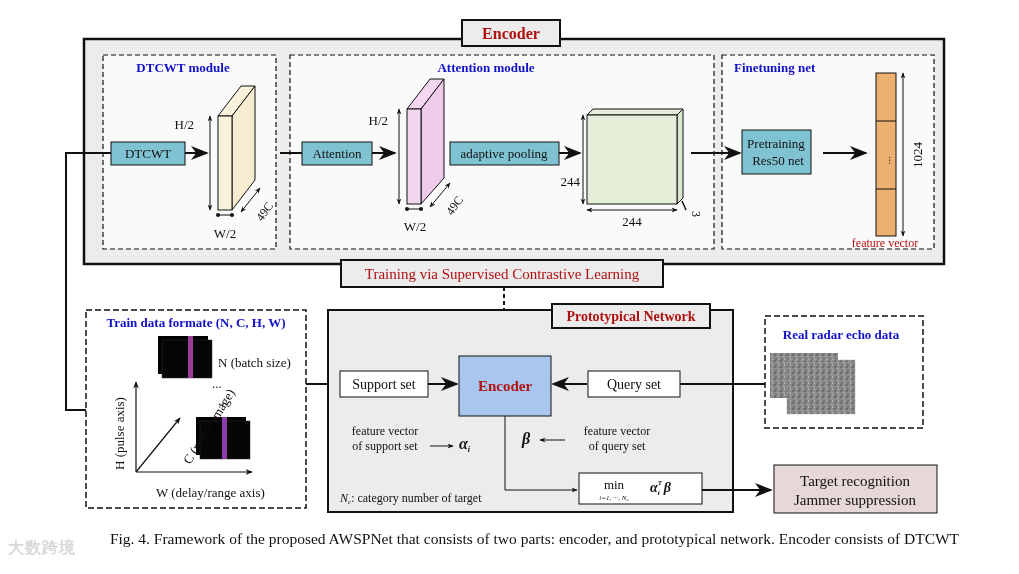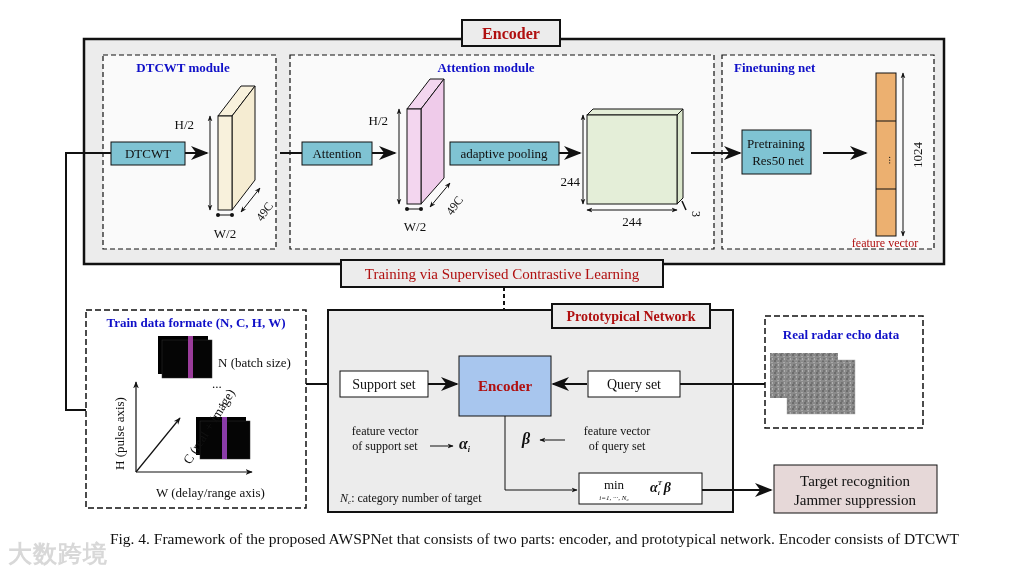--- a/index.html
+++ b/index.html
@@ -4,21 +4,21 @@
 <style>
   html,body{margin:0;padding:0;background:#fff;}
   body{width:1019px;height:574px;position:relative;overflow:hidden;font-family:"Liberation Serif","DejaVu Serif",serif;color:#111;}
   svg{position:absolute;left:0;top:0;}
   .t{font-family:"Liberation Serif","DejaVu Serif",serif;fill:#111;}
   .b{font-weight:bold;}
   .blue{fill:#1010c8;}
   .red{fill:#b01010;}
   .caption{position:absolute;left:0;top:528px;width:1019px;text-align:center;font-size:15.5px;line-height:21px;}
   .caption .l1{display:block;padding-left:50px;}
-  .wm{position:absolute;left:8px;top:538px;font-family:"DejaVu Sans",sans-serif;font-size:24px;color:#d8d8d8;font-weight:bold;letter-spacing:1px;}
+  .wm{position:absolute;left:8px;top:538px;font-family:"DejaVu Sans",sans-serif;font-size:16px;color:#d8d8d8;font-weight:bold;letter-spacing:1px;}
 </style>
 </head>
 <body>
 
 <svg width="1019" height="574" viewBox="0 0 1019 574">
   <defs>
     <marker id="ah" viewBox="0 0 10 10" refX="9" refY="5" markerWidth="9" markerHeight="9" orient="auto-start-reverse">
       <path d="M0,1 L10,5 L0,9 L3,5 z" fill="#111"></path>
     </marker>
     <marker id="ahs" viewBox="0 0 10 10" refX="9" refY="5" markerWidth="6" markerHeight="6" orient="auto-start-reverse">

